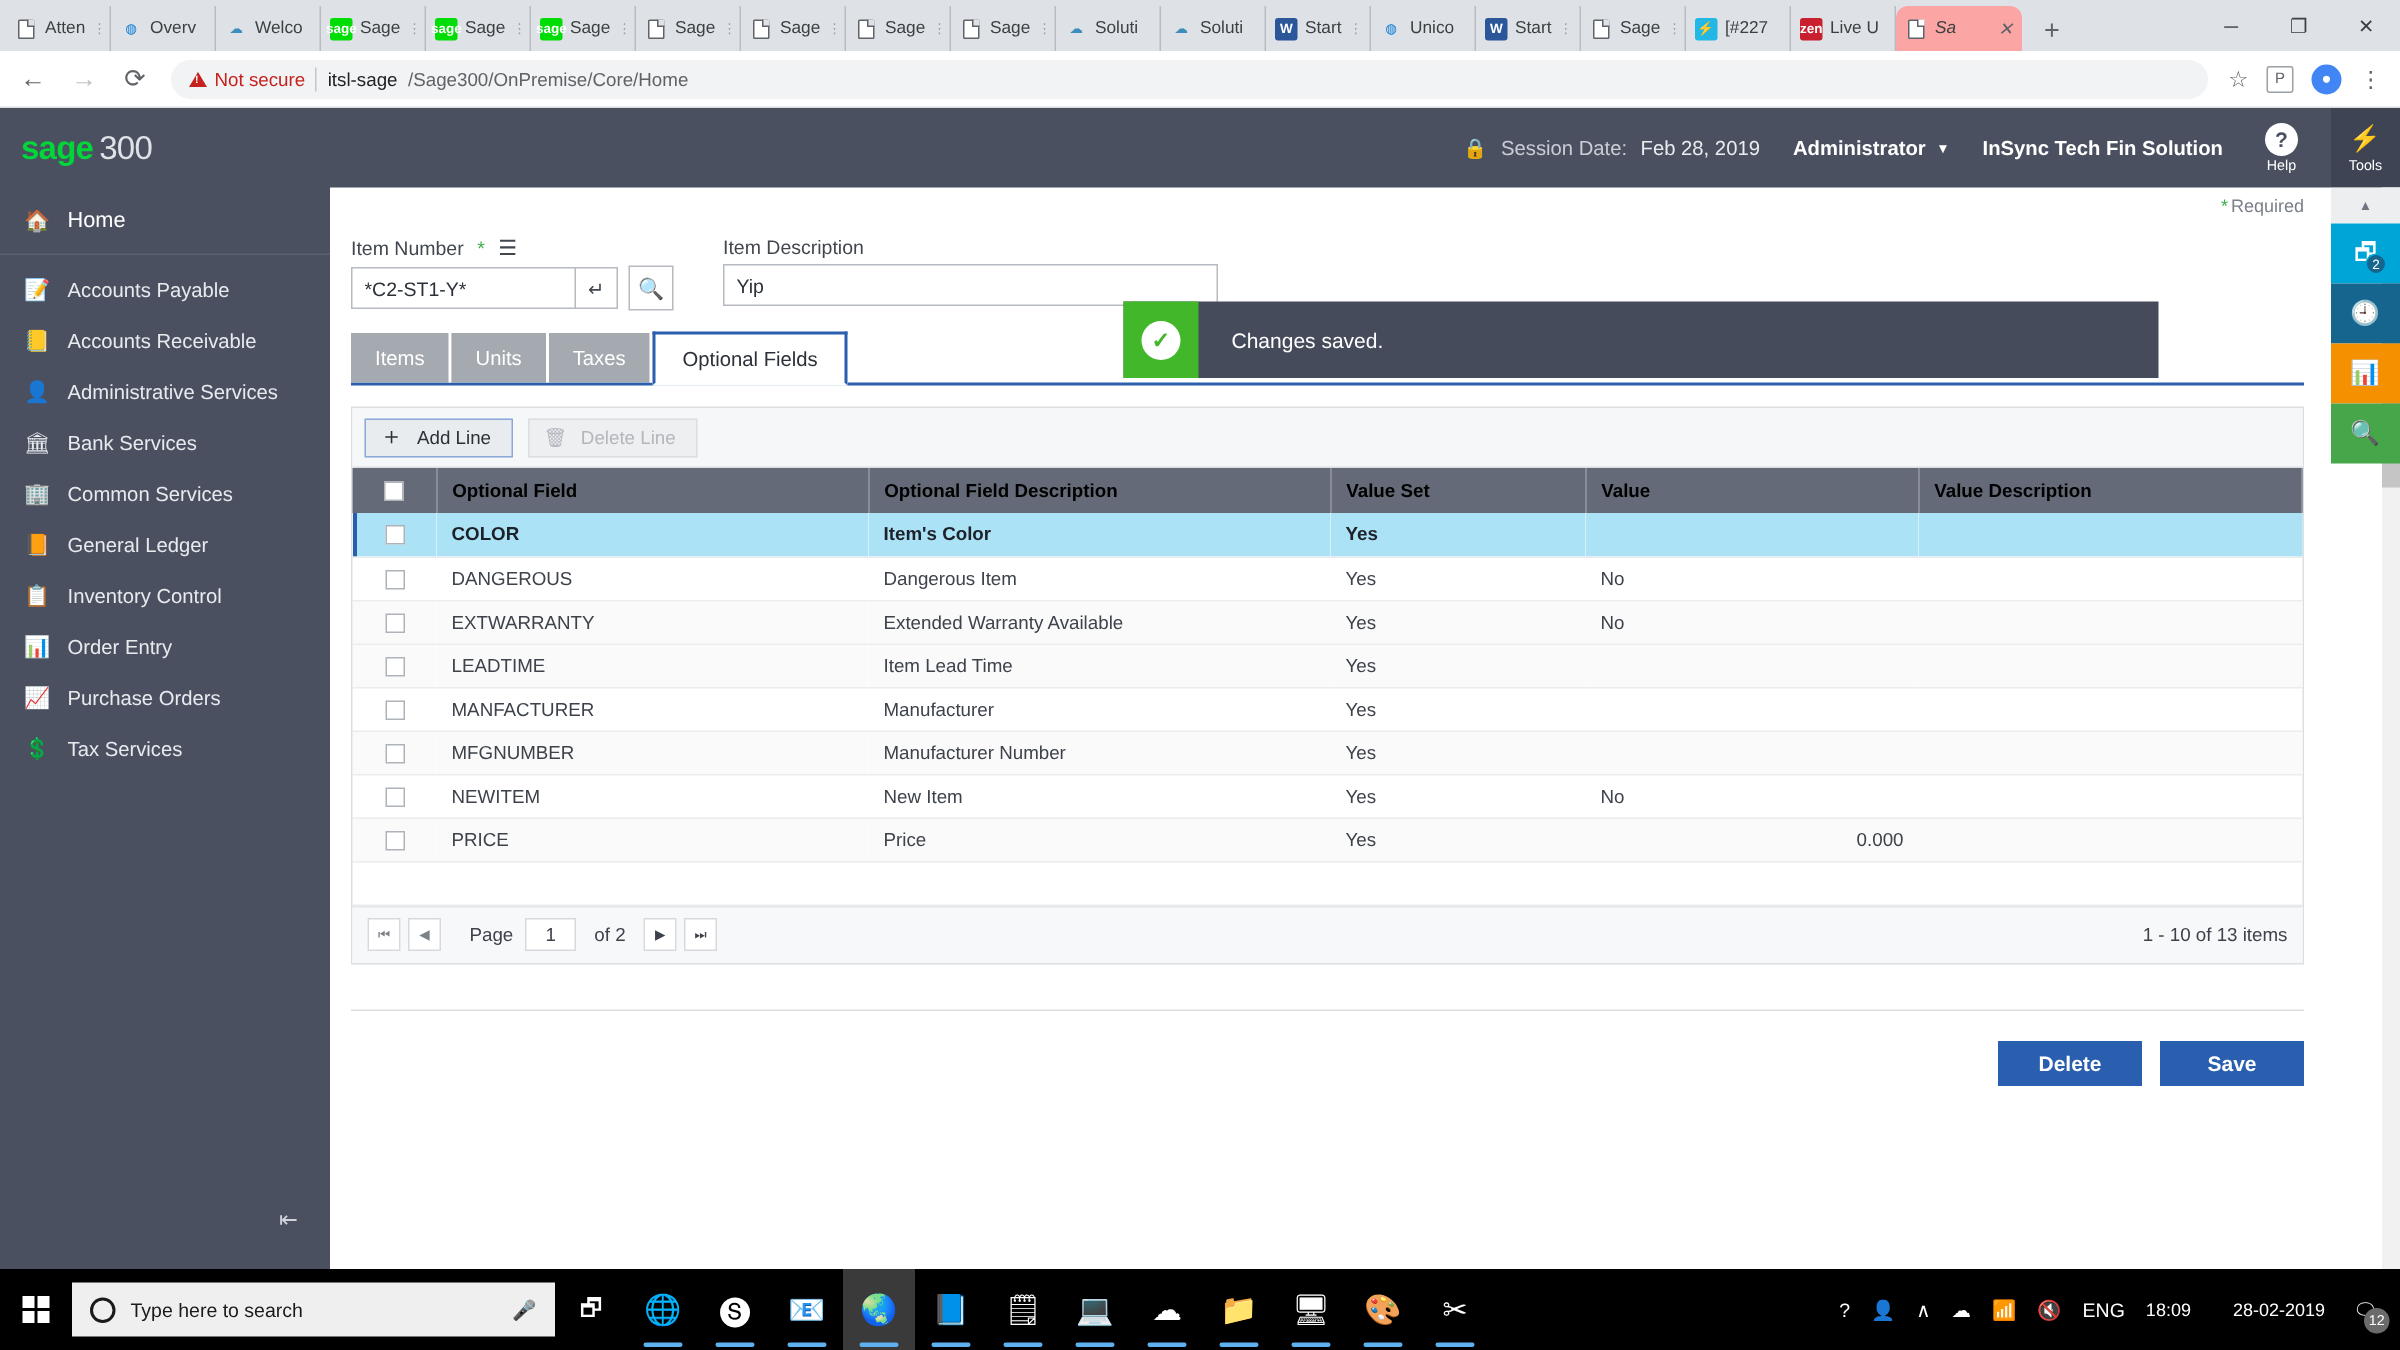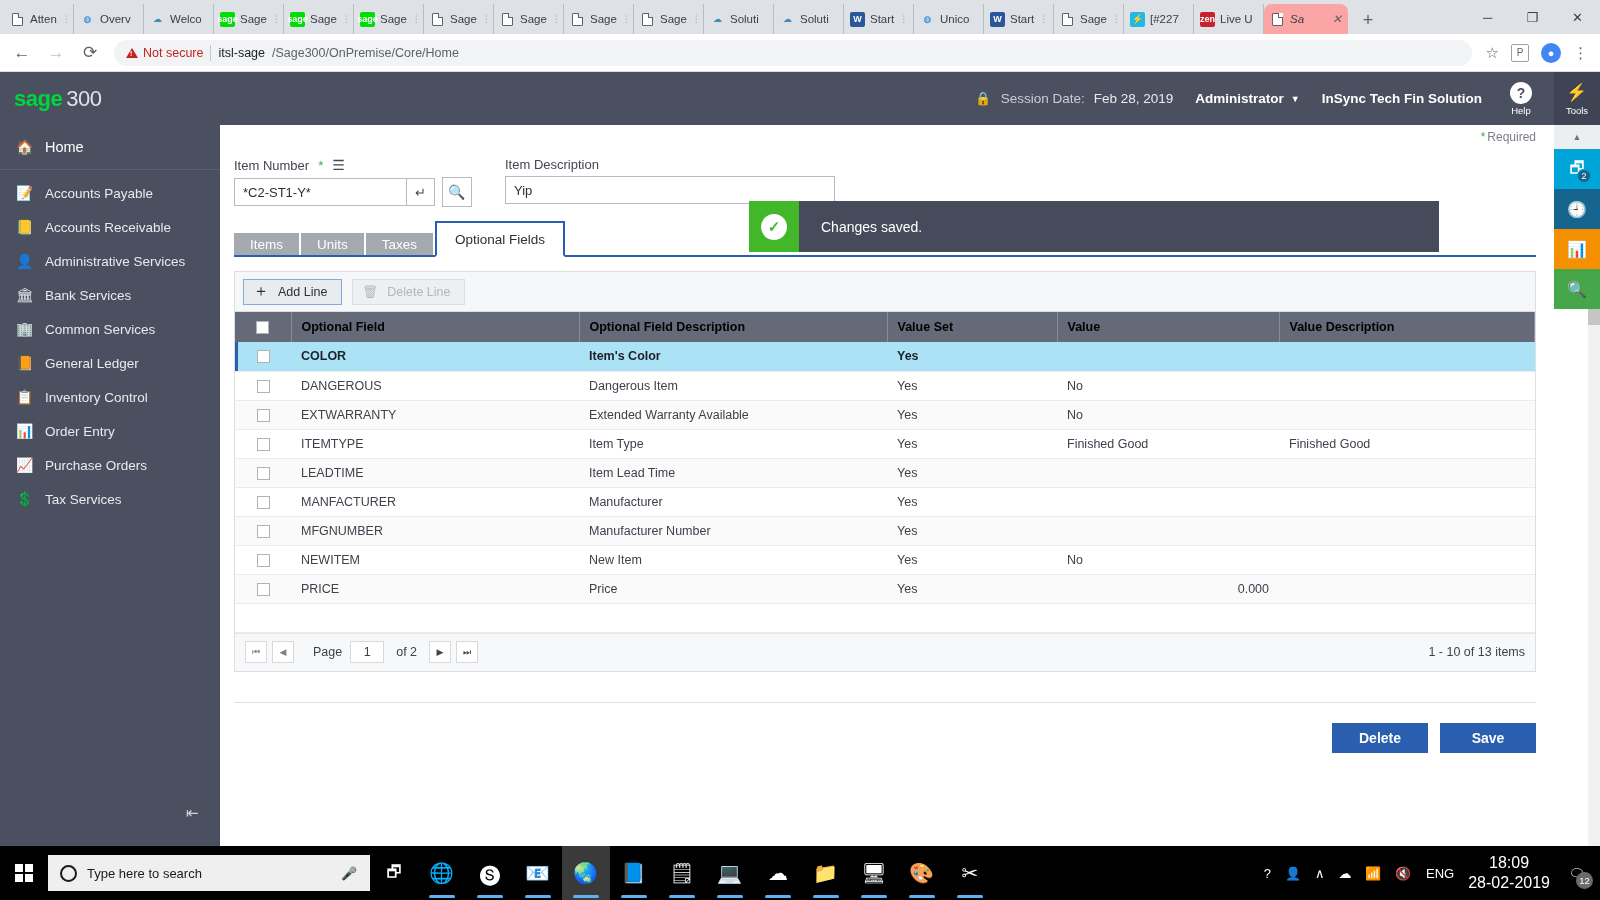--- a/index.html
+++ b/index.html
@@ -108,36 +108,36 @@
   .field-row { display:flex; gap: 0; position:relative; }
   .field-col { }
   .field-label { font-size: 13px; color:#41464f; margin-bottom:4px; display:flex; align-items:center; gap:9px; }
   .field-label .star { color:#3fae49; font-size:13px; }
   .burger { font-size: 14px; color:#41464f; letter-spacing:0; }
   .input-wrap { display:flex; align-items:center; gap:7px; }
   .txtinput {
     height: 28px; border: 1px solid #b6bac1; background:#fff;
     font-size: 13px; color:#2c3038; padding: 0 8px; display:flex; align-items:center;
   }
-  .in-item { width: 173px; text-align: center; }
+  .in-item { width: 150px; text-align: center; }
   .in-desc { width: 330px; }
   .enter-btn { width: 28px; height:28px; border:1px solid #b6bac1; border-left:none; margin-left:-7px; display:flex; align-items:center; justify-content:center; font-size:13px; color:#41464f; background:#fff;}
   .find-btn { width:30px;height:30px;border:1px solid #b6bac1;background:#fff;display:flex;align-items:center;justify-content:center;color:#41464f;font-size:14px;}
 
   .toast {
     position:absolute; left: 515px; top: 44px; width: 690px; height: 51px;
     background:#454b5a; display:flex; align-items:center; color:#fff; z-index: 30;
   }
   .toast-icon { width:50px; height:51px; background:#42b72a; display:flex; align-items:center; justify-content:center;}
   .toast-check { width:26px;height:26px;border-radius:50%;background:#fff;color:#42b72a;display:flex;align-items:center;justify-content:center;font-size:15px;font-weight:bold;}
   .toast-msg { margin-left: 22px; font-size: 14px; }
 
   .tabs { display:flex; align-items:flex-end; margin-top: 14px; border-bottom: 2px solid #2a5fb0; position:relative; }
   .tab-btn {
-    height: 22px; background:#a5a9b0; color:#fff; font-size:13.5px;
+    height: 33px; background:#a5a9b0; color:#fff; font-size:13.5px;
     display:flex; align-items:center; justify-content:center; padding: 0 16px;
     border-right: 2px solid #fff; min-width:64px;
   }
   .tab-btn.active {
     background:#fff; color:#2c3038; height: 36px;
     border: 2px solid #2a5fb0; border-bottom: 2px solid #fff; margin-bottom:-2px;
     border-right: 2px solid #2a5fb0; padding: 0 18px;
   }
 
   .grid-panel { margin-top: 14px; border: 1px solid #dcdee2; }
@@ -195,21 +195,21 @@
   .winlogo i { background:#fff; display:block; }
   .searchbox { width: 322px; height:36px; background:#efefef; display:flex; align-items:center; gap:10px; padding: 0 12px; color:#1a1a1a; font-size:13px; }
   .search-circ { width:17px;height:17px;border:2px solid #1a1a1a;border-radius:50%; flex:0 0 17px;}
   .mic { margin-left:auto; font-size:13px; color:#3b3b3b;}
   .taskview { width:48px;height:54px;display:flex;align-items:center;justify-content:center;font-size:16px;}
   .tbicons { display:flex; align-items:center; }
   .tbicon { width:48px;height:54px;display:flex;align-items:center;justify-content:center;font-size:20px;position:relative;}
   .tbicon.active { background:#3a3a3a; }
   .tbicon .under { position:absolute; bottom:2px; left:11px; width:26px; height:3px; background:#5fb0ef; border-radius:2px;}
   .tray { margin-left:auto; display:flex; align-items:center; gap:14px; padding-right:10px; font-size:13px;}
-  .tray .clock { display:flex; flex-direction:column; align-items:center; line-height:1.25; font-size:16px;}
+  .tray .clock { display:flex; flex-direction:row; align-items:center; line-height:1.25; font-size:12px;gap:28px;}
   .notif { width:26px;height:26px;display:flex;align-items:center;justify-content:center;position:relative;}
   .notif-badge{position:absolute;right:-3px;bottom:-3px;width:17px;height:17px;border-radius:50%;background:#6b6b6b;color:#fff;font-size:9.5px;display:flex;align-items:center;justify-content:center;}
 </style>
 </head>
 <body>
 
 <div class="browser-tabstrip">
   <div class="tab">
       <span class="favicon">
         <span class="fav-doc"></span>
@@ -510,28 +510,20 @@
               <td></td>
             </tr>
             <tr class="alt">
               <td class="cb"><span class="chk"></span></td>
               <td>EXTWARRANTY</td>
               <td>Extended Warranty Available</td>
               <td>Yes</td>
               <td>No</td>
               <td></td>
             </tr>
-            <tr>
-              <td class="cb"><span class="chk"></span></td>
-              <td>ITEMTYPE</td>
-              <td>Item Type</td>
-              <td>Yes</td>
-              <td>Finished Good</td>
-              <td>Finished Good</td>
-            </tr>
             <tr class="alt">
               <td class="cb"><span class="chk"></span></td>
               <td>LEADTIME</td>
               <td>Item Lead Time</td>
               <td>Yes</td>
               <td></td>
               <td></td>
             </tr>
             <tr>
               <td class="cb"><span class="chk"></span></td>

